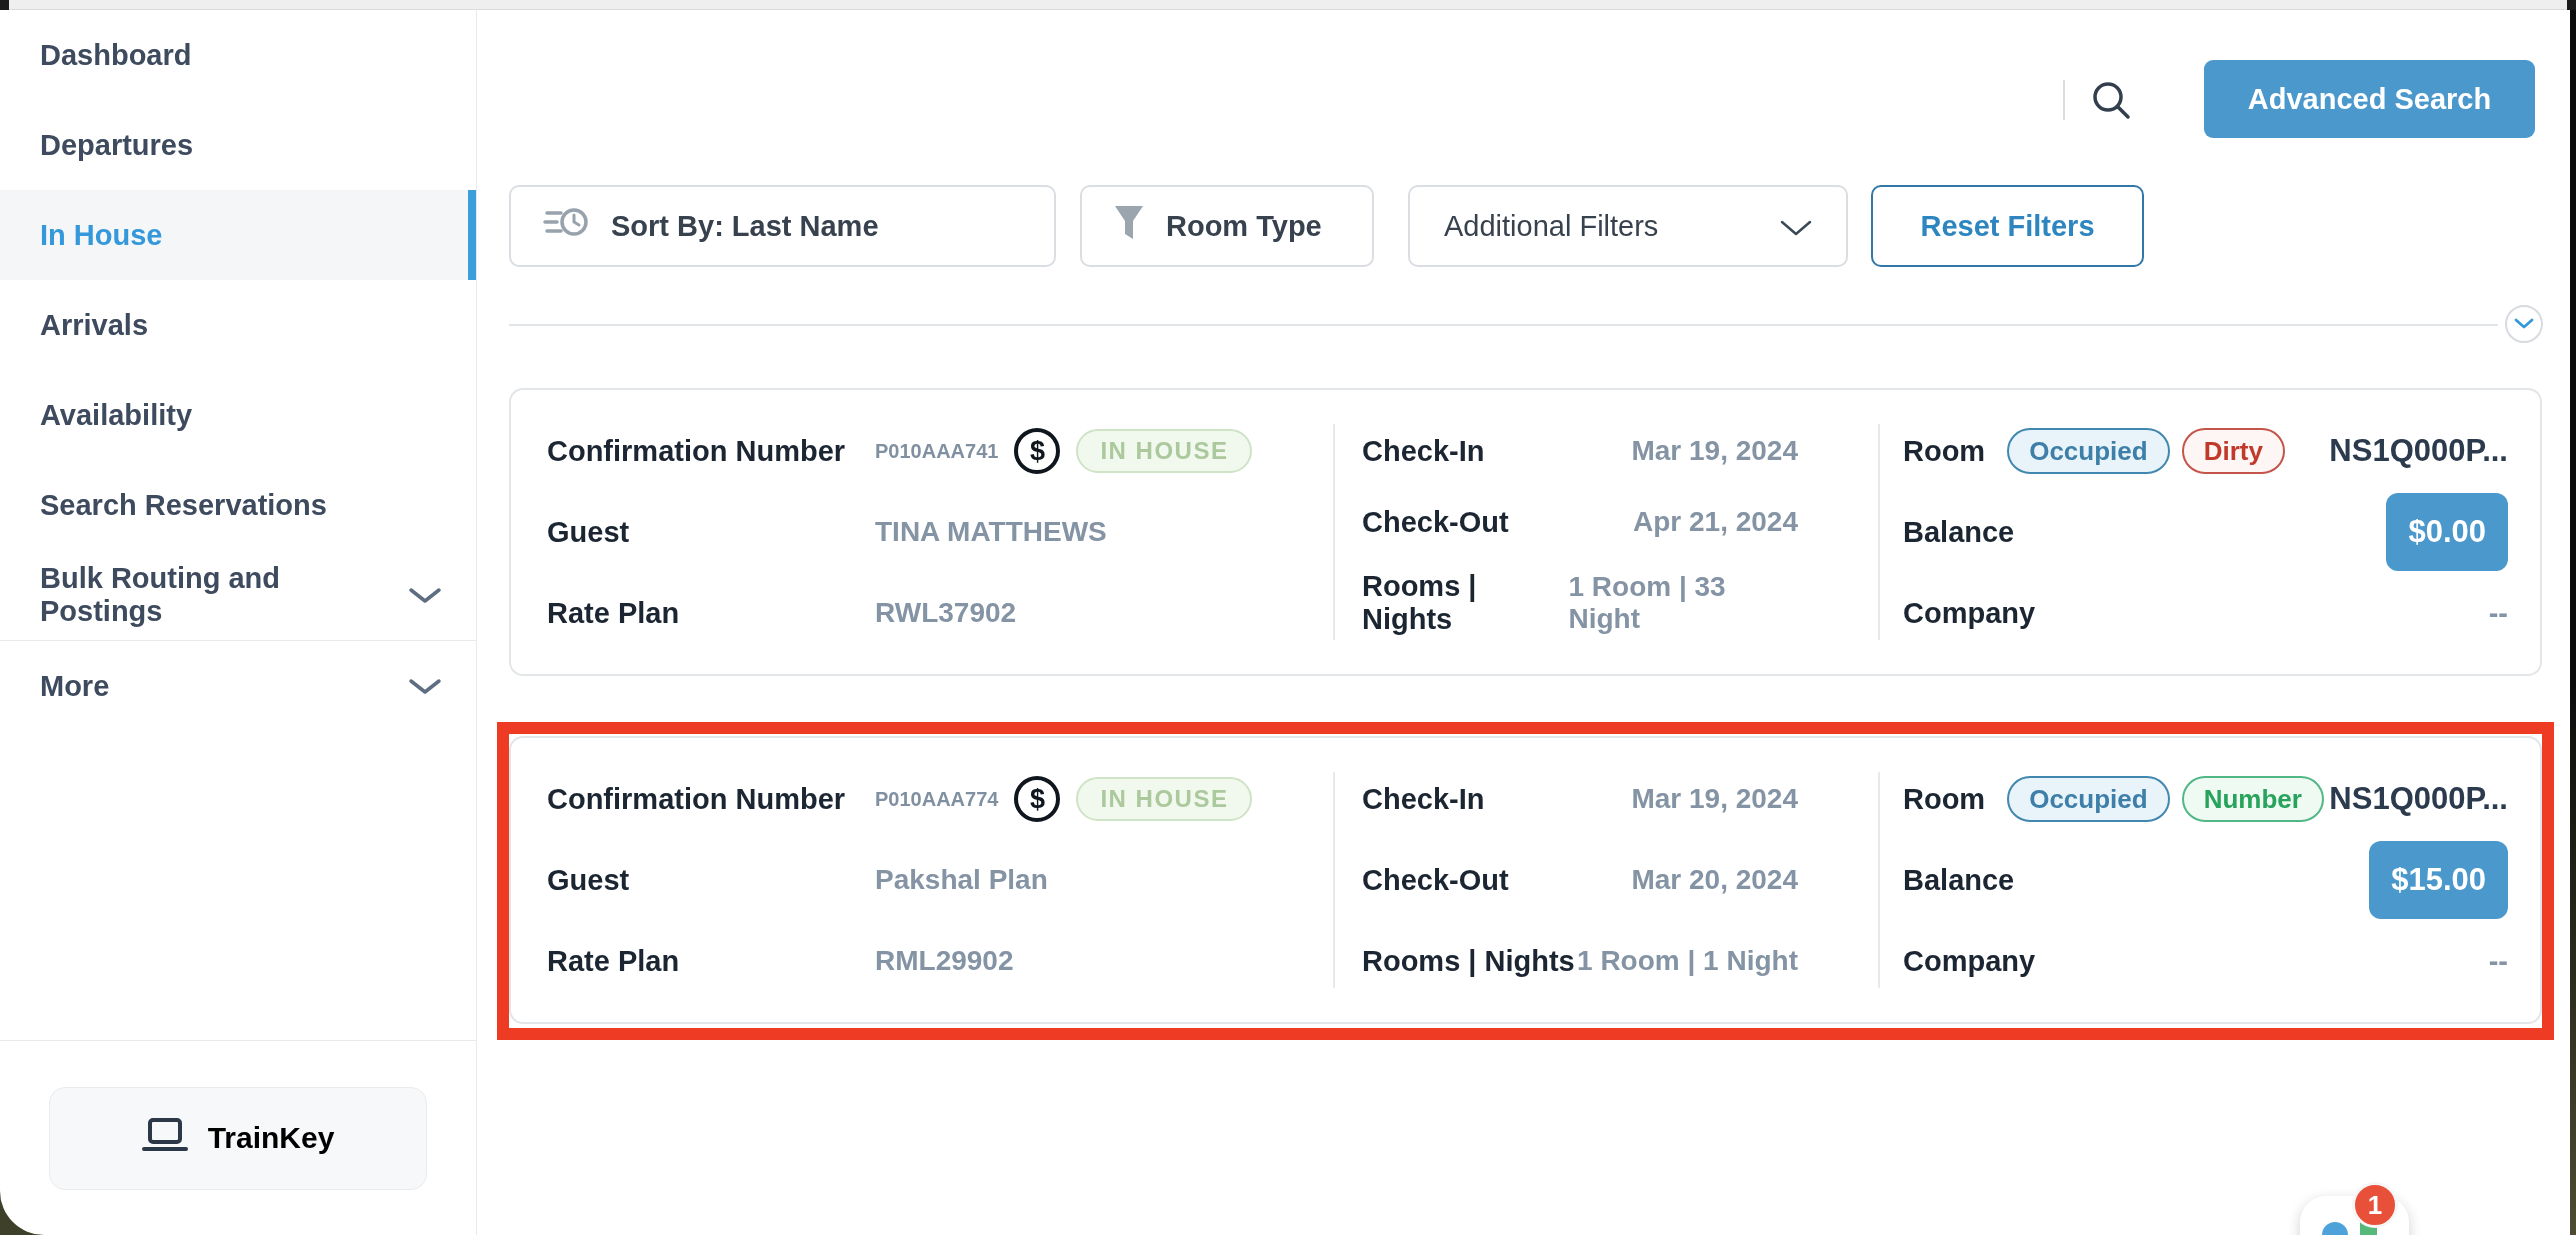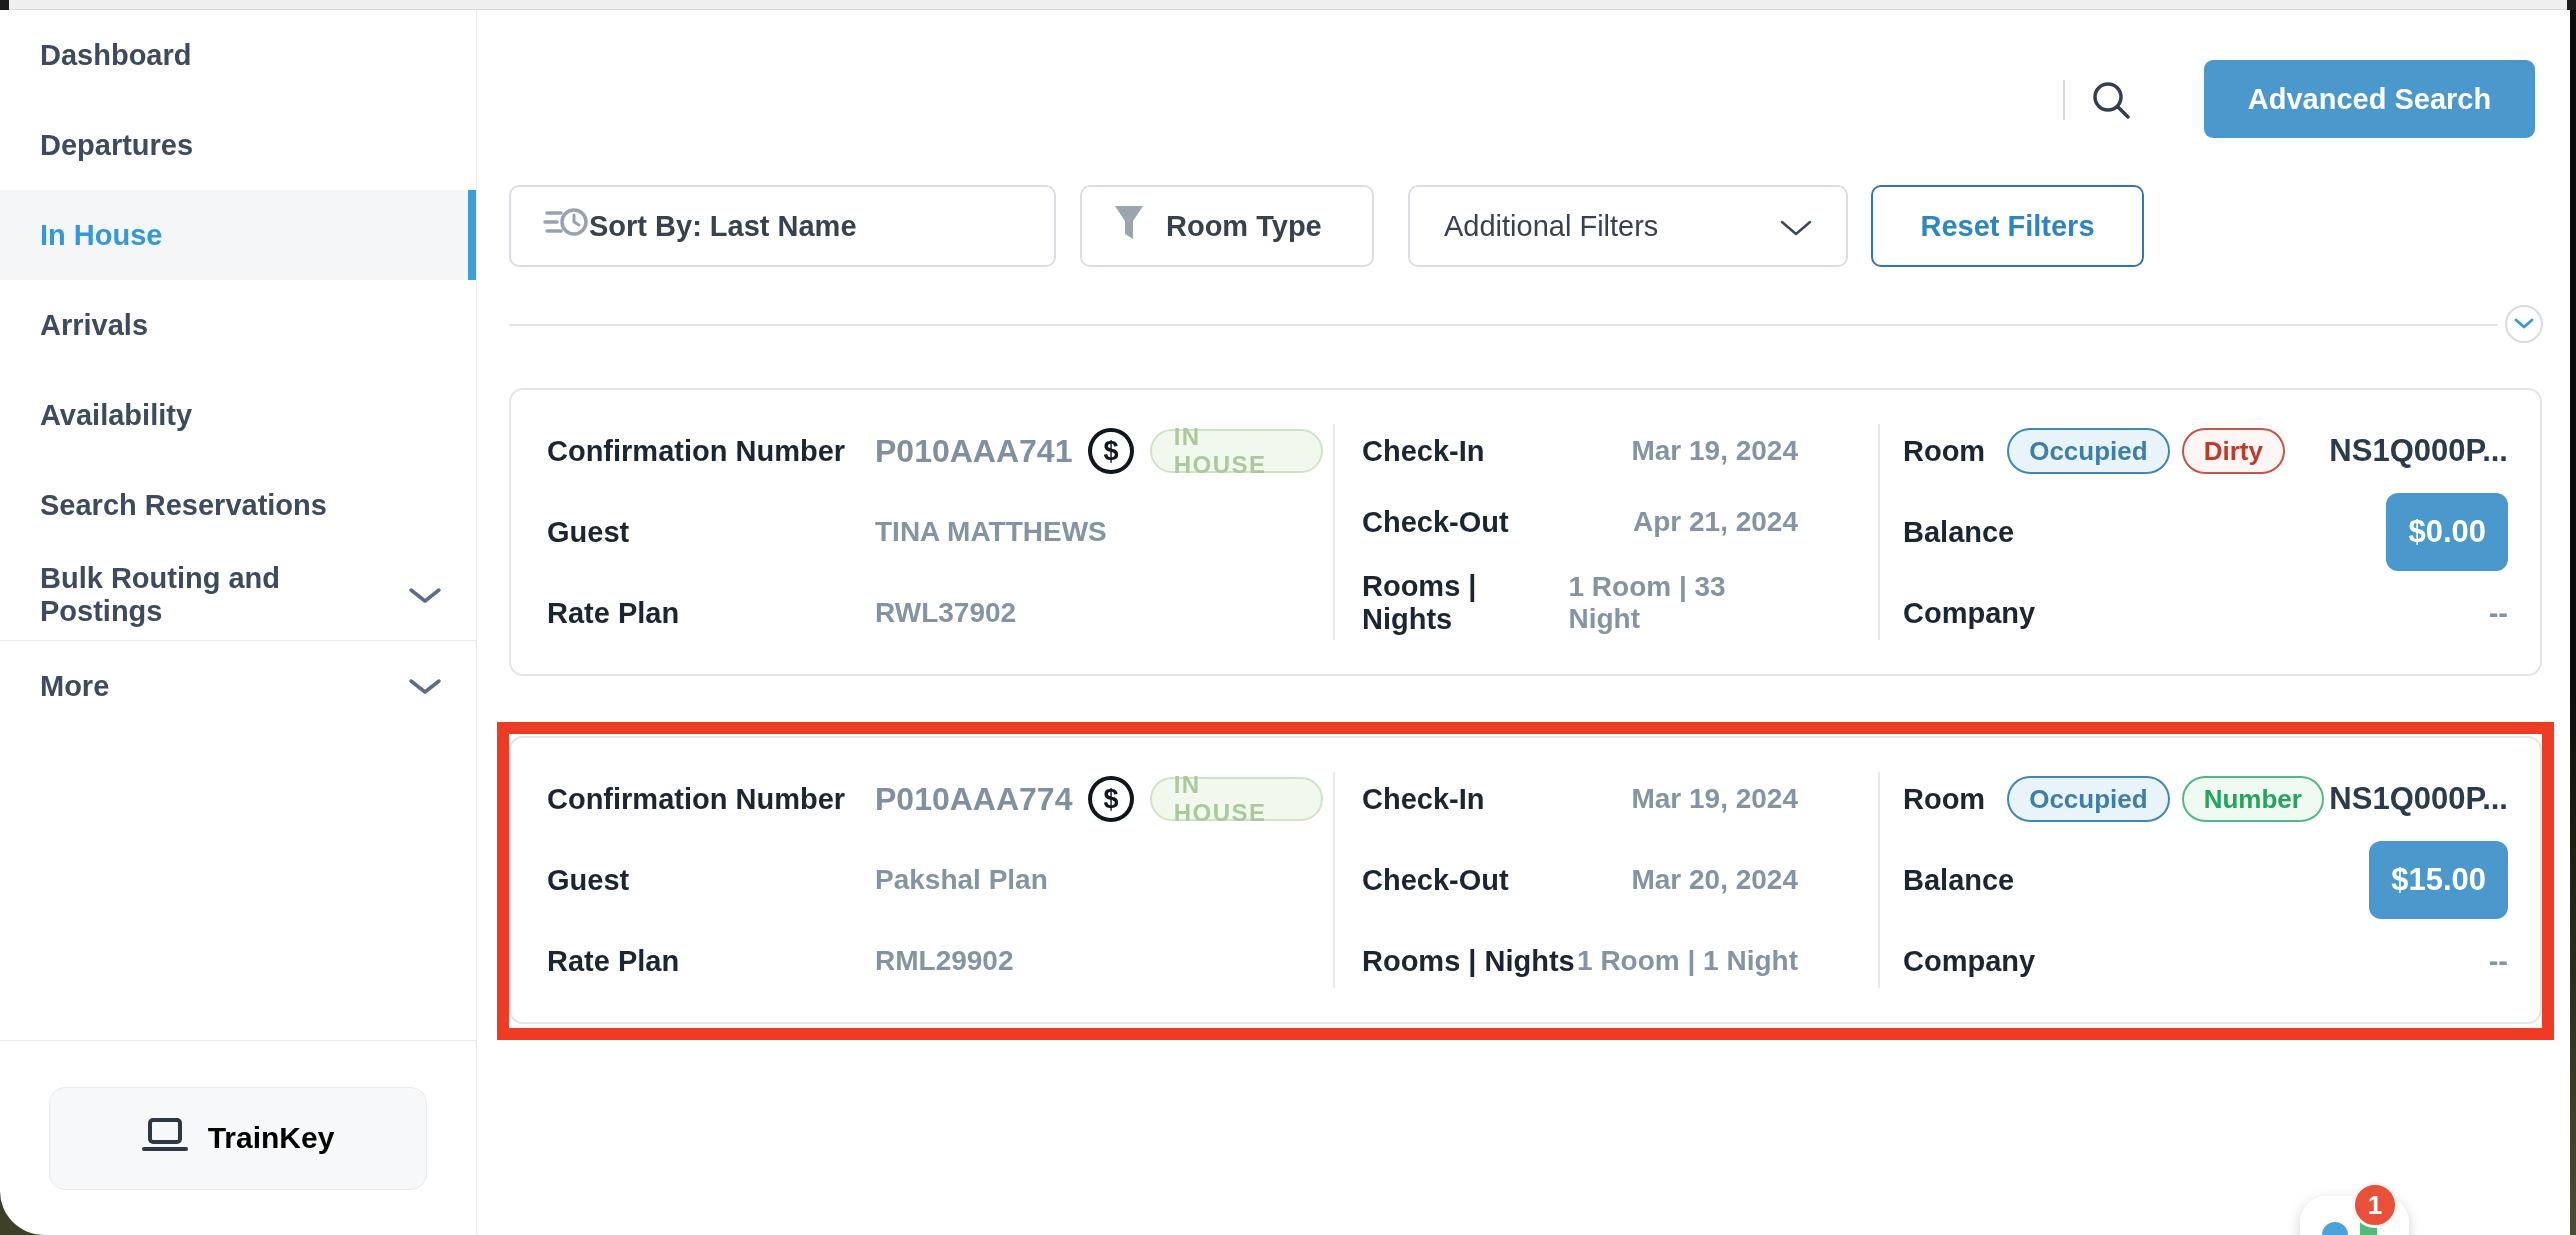--- a/index.html
+++ b/index.html
@@ -38,21 +38,21 @@
   .search-input { position:absolute; left:31px; top:50px; width:1653px; height:78px; border:2px solid #d6dade; border-radius:10px;
     padding:0 119px 0 28px; font-size:28px; color:#3c4653; font-family:"Liberation Sans", sans-serif; outline:none; }
   .search-input::placeholder { color:#b0b8c1; }
   .search-sep { position:absolute; left:1585px; top:70px; width:2px; height:40px; background:#d9dde1; }
   .search-icon { position:absolute; left:1609px; top:66px; width:48px; height:48px; cursor:pointer; }
   .adv-btn { position:absolute; left:1726px; top:50px; width:331px; height:78px; background:#4a98cc; border:none; border-radius:9px;
     color:#ffffff; font-size:29px; font-weight:600; font-family:"Liberation Sans", sans-serif; cursor:pointer; }
 
   .filter-box { position:absolute; top:175px; height:82px; background:#ffffff; border:2px solid #dadee2; border-radius:10px;
     display:flex; align-items:center; font-size:29px; font-weight:600; color:#38424f; cursor:pointer; }
-  .fb-sort { left:31px; width:547px; padding-left:32px; }
+  .fb-sort { left:31px; width:547px; padding-left:32px; gap:22px; }
   .fb-room { left:602px; width:294px; padding-left:30px; gap:20px; }
   .fb-add  { left:930px; width:440px; padding:0 34px; justify-content:space-between; font-weight:500; }
   .reset-btn { position:absolute; left:1393px; top:175px; width:273px; height:82px; background:#ffffff;
     border:2px solid #3178a9; border-radius:10px; color:#2e86c1; font-size:29px; font-weight:600;
     font-family:"Liberation Sans", sans-serif; cursor:pointer; }
 
   .list-divider { position:absolute; left:31px; top:314px; width:1989px; border-top:2px solid #e2e5e8; }
   .collapse-circle { position:absolute; left:2027px; top:295px; width:38px; height:38px; border:2px solid #d7dbdf; border-radius:50%;
     background:#ffffff; display:flex; align-items:center; justify-content:center; cursor:pointer; }
 
@@ -65,21 +65,21 @@
   .vdiv.d1 { left:822px; } .vdiv.d2 { left:1367px; }
   .sec { position:absolute; top:38px; bottom:38px; display:flex; flex-direction:column; justify-content:space-between; }
   .sec-left { left:36px; width:776px; }
   .sec-mid { left:851px; width:436px; }
   .sec-right { left:1392px; width:605px; }
   .row { display:flex; align-items:center; min-height:46px; }
   .lbl { font-size:29px; font-weight:700; color:#1c2633; }
   .val { font-size:28px; font-weight:600; color:#8494a5; }
   .sec-left .lbl { width:328px; flex:none; }
   .conf-group { display:flex; align-items:center; gap:16px; }
-  .conf-num { font-size:32px; font-weight:600; color:#8090a1; }
+  .conf-num { font-size:20px; font-weight:600; color:#8090a1; }
   .dollar-icon { width:46px; height:46px; border:4px solid #10161d; border-radius:50%;
     display:flex; align-items:center; justify-content:center; font-size:27px; font-weight:700; color:#10161d; }
   .inhouse-pill { height:44px; border:2px solid #cfe3c6; background:#f1f8ed; border-radius:24px; padding:0 22px;
     display:flex; align-items:center; font-size:24px; font-weight:700; letter-spacing:1.5px; color:#abc99c; }
   .sec-mid .row { justify-content:space-between; }
   .pill { height:46px; border-radius:25px; padding:0 20px; display:flex; align-items:center;
     font-size:26px; font-weight:600; background:#ffffff; }
   .pill-blue  { border:2px solid #4287b0; background:#e9f3fa; color:#3d7fa8; }
   .pill-red   { border:2px solid #c5544a; background:#fdf6f5; color:#c0392b; }
   .pill-green { border:2px solid #52b787; background:#effaf3; color:#27a35c; }

